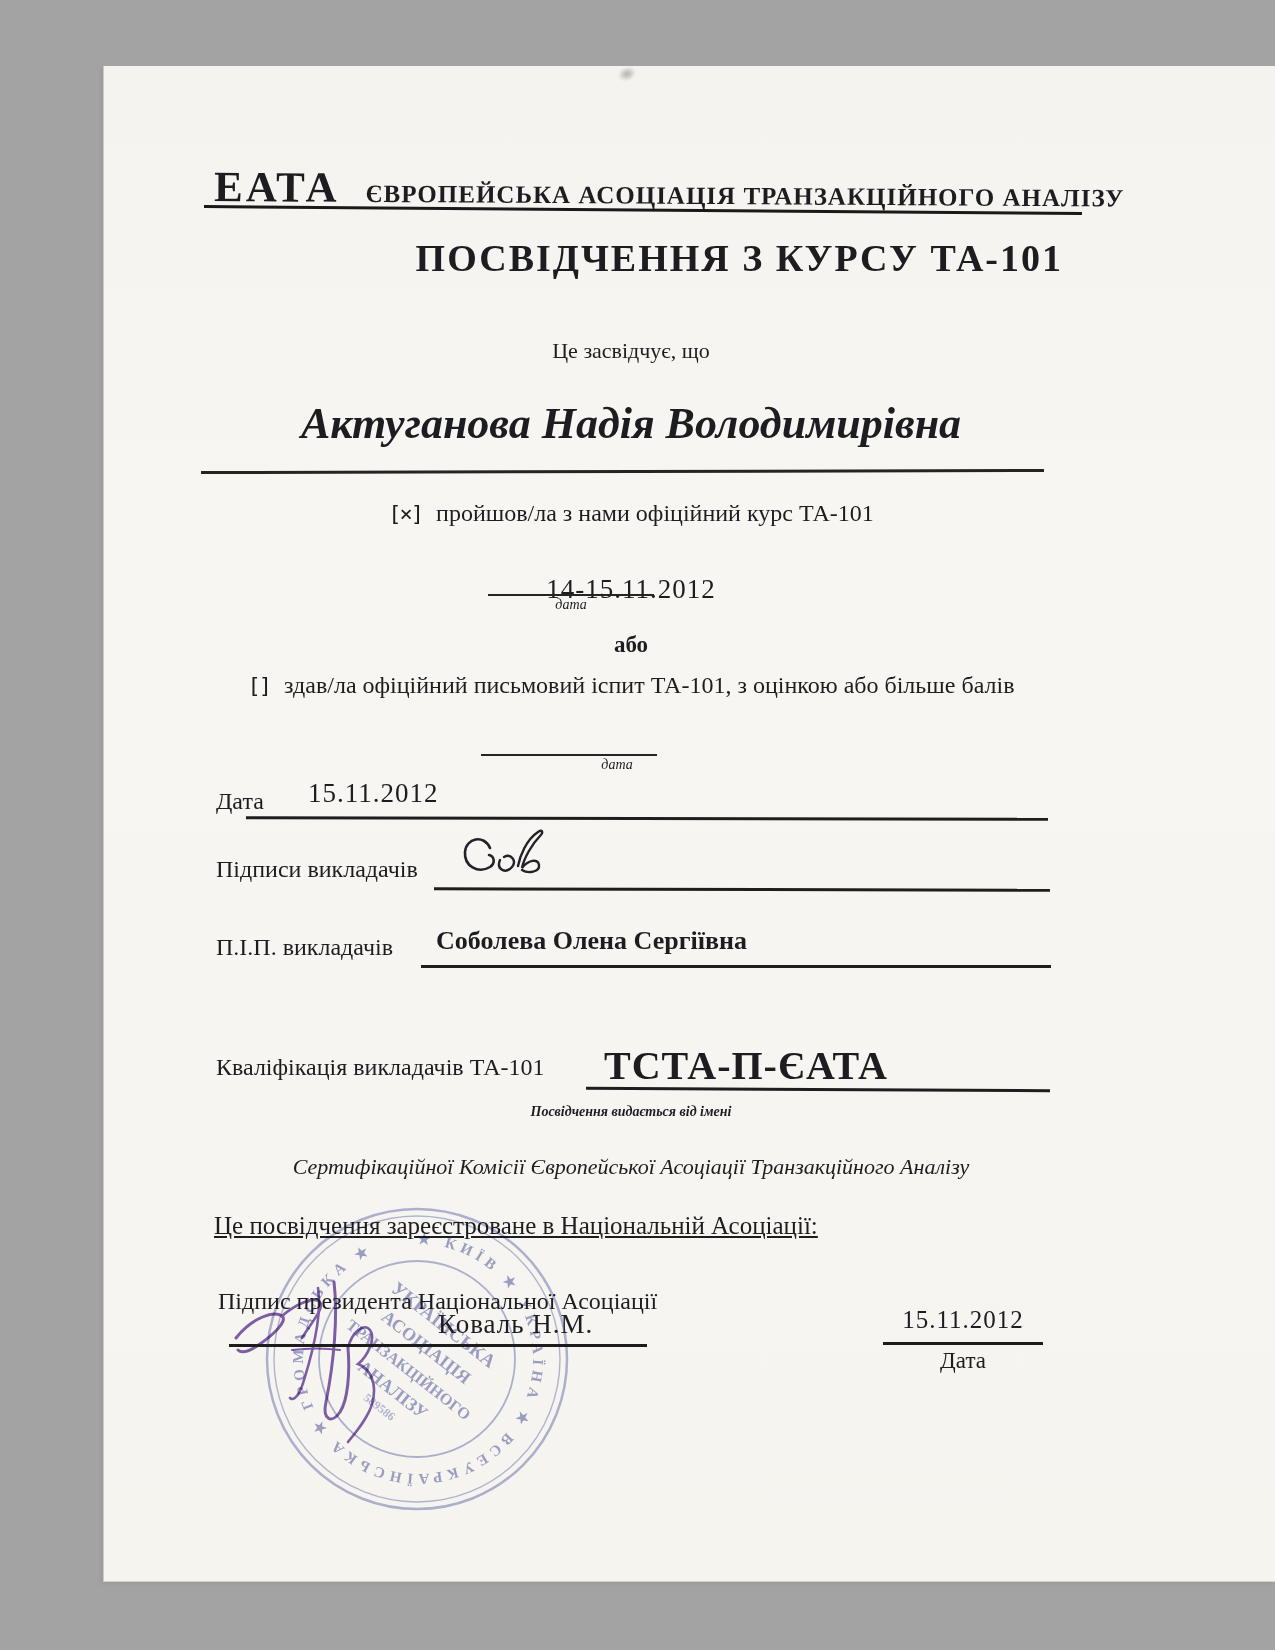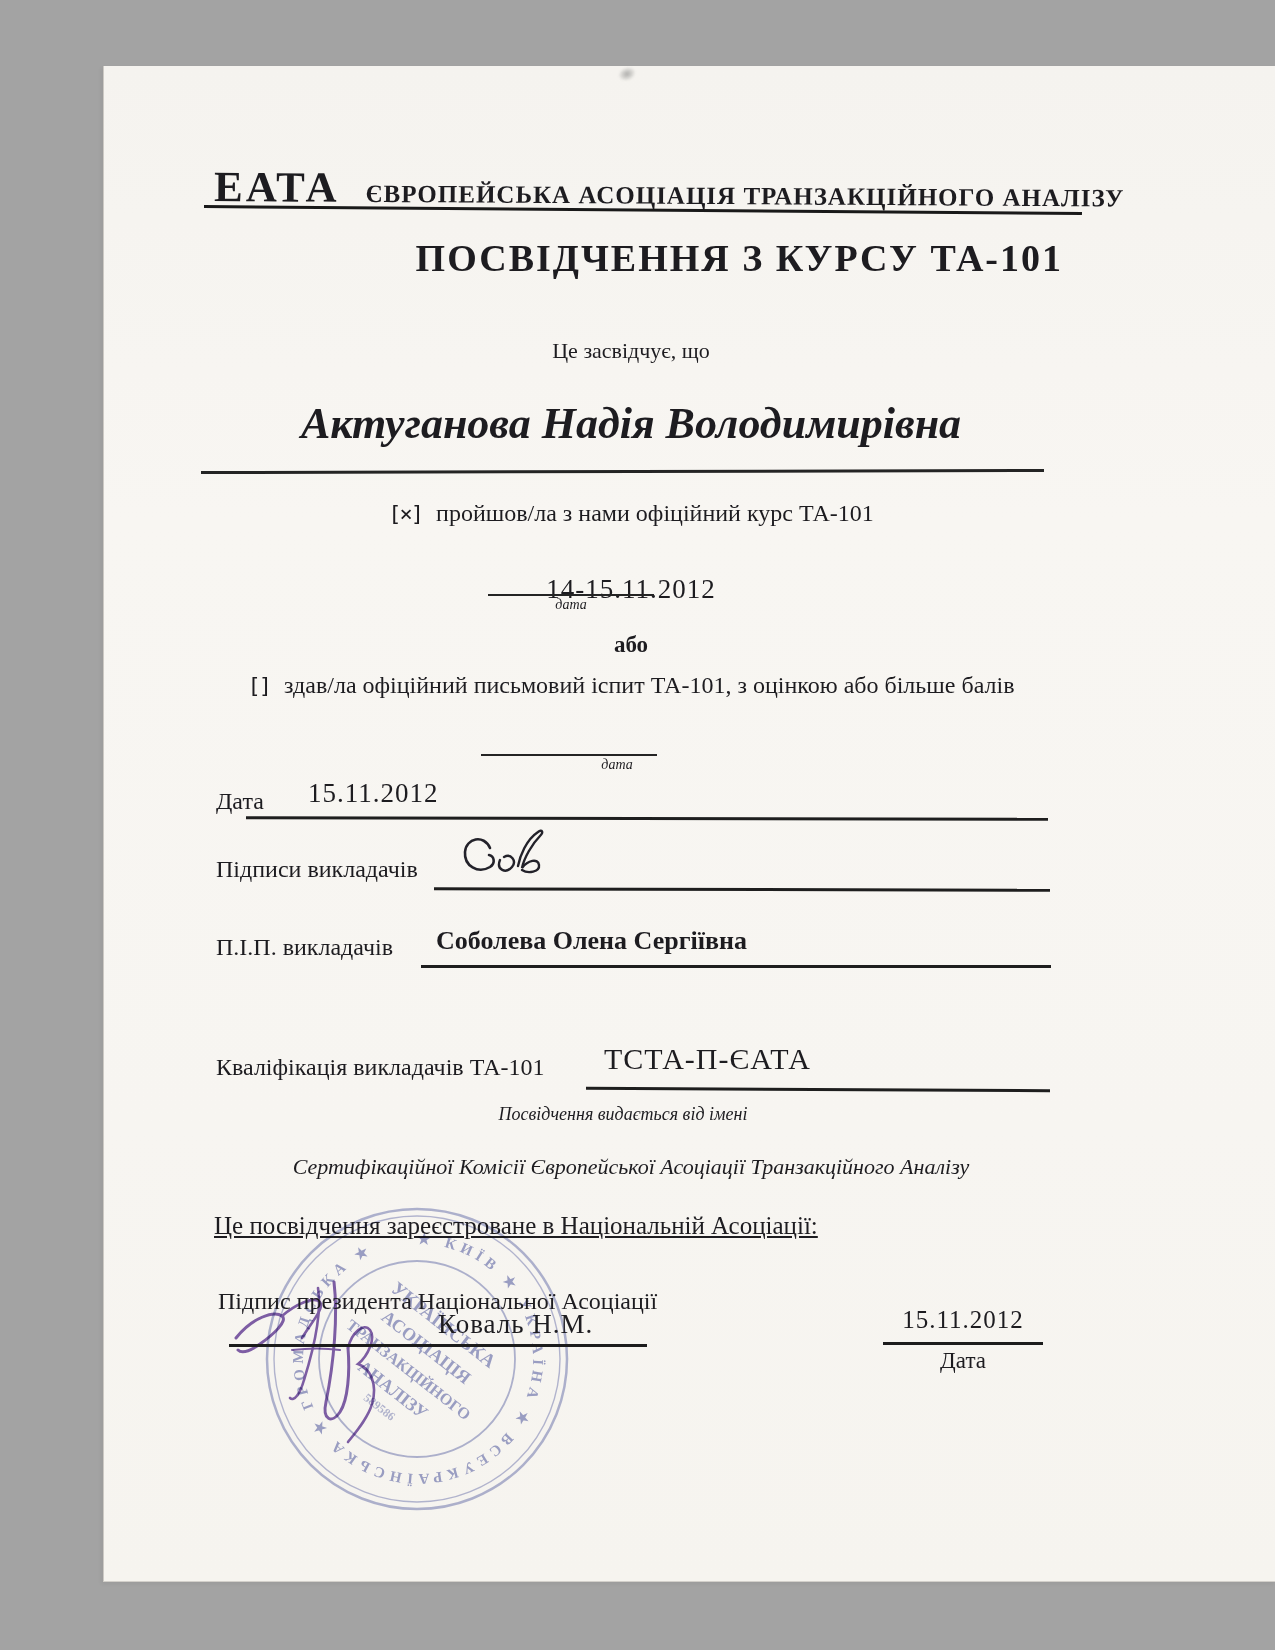--- a/index.html
+++ b/index.html
@@ -45,23 +45,23 @@
   .row-date-label{left:112px;top:722px;}
   .row-date-value{left:204px;top:712px;font-size:27px;letter-spacing:1px;}
   .row-date-line{left:142px;top:751px;width:802px;height:2.5px;background:#1e1e1e;transform:rotate(0.1deg);}
   .row-sign-label{left:112px;top:790px;text-align:center;}
   .sig1{left:352px;top:760px;}
   .row-sign-line{left:330px;top:822px;width:616px;height:2.5px;background:#1e1e1e;transform:rotate(0.15deg);}
   .row-pip-label{left:112px;top:868px;}
   .row-pip-value{left:332px;top:860px;font-size:26px;font-weight:bold;}
   .row-pip-line{left:317px;top:899px;width:630px;height:2.5px;background:#1e1e1e;}
   .row-qual-label{left:112px;top:988px;}
-  .row-qual-value{left:500px;top:976px;font-size:30px;font-weight:normal;letter-spacing:1px;}
+  .row-qual-value{left:500px;top:976px;font-size:40px;font-weight:bold;letter-spacing:1px;}
   .row-qual-line{left:482px;top:1022px;width:464px;height:3px;background:#1e1e1e;transform:rotate(0.3deg);}
-  .issued1{left:87px;top:1038px;width:864px;font-size:18px;font-style:italic;font-weight:normal;}
+  .issued1{left:95px;top:1038px;width:864px;font-size:14px;font-style:italic;font-weight:bold;}
   .issued2{left:95px;top:1088px;width:864px;font-size:22px;font-style:italic;}
   .reg{left:110px;top:1146px;width:900px;font-size:25px;text-decoration:underline;}
   .stamp-wrap{left:158px;top:1138px;width:310px;height:310px;mix-blend-mode:multiply;}
   .sig2{left:118px;top:1186px;mix-blend-mode:multiply;}
   .koval{left:334px;top:1243px;font-size:27px;letter-spacing:1px;}
   .koval-line{left:125px;top:1278px;width:418px;height:3px;background:#1c1c1c;}
   .koval-cap{left:114px;top:1222px;font-size:24px;white-space:nowrap;}
   .rdate-val{left:780px;top:1240px;width:158px;font-size:25px;letter-spacing:1px;}
   .rdate-line{left:779px;top:1276px;width:160px;height:2.5px;background:#1c1c1c;}
   .rdate-lab{left:780px;top:1282px;width:158px;font-size:23px;}

